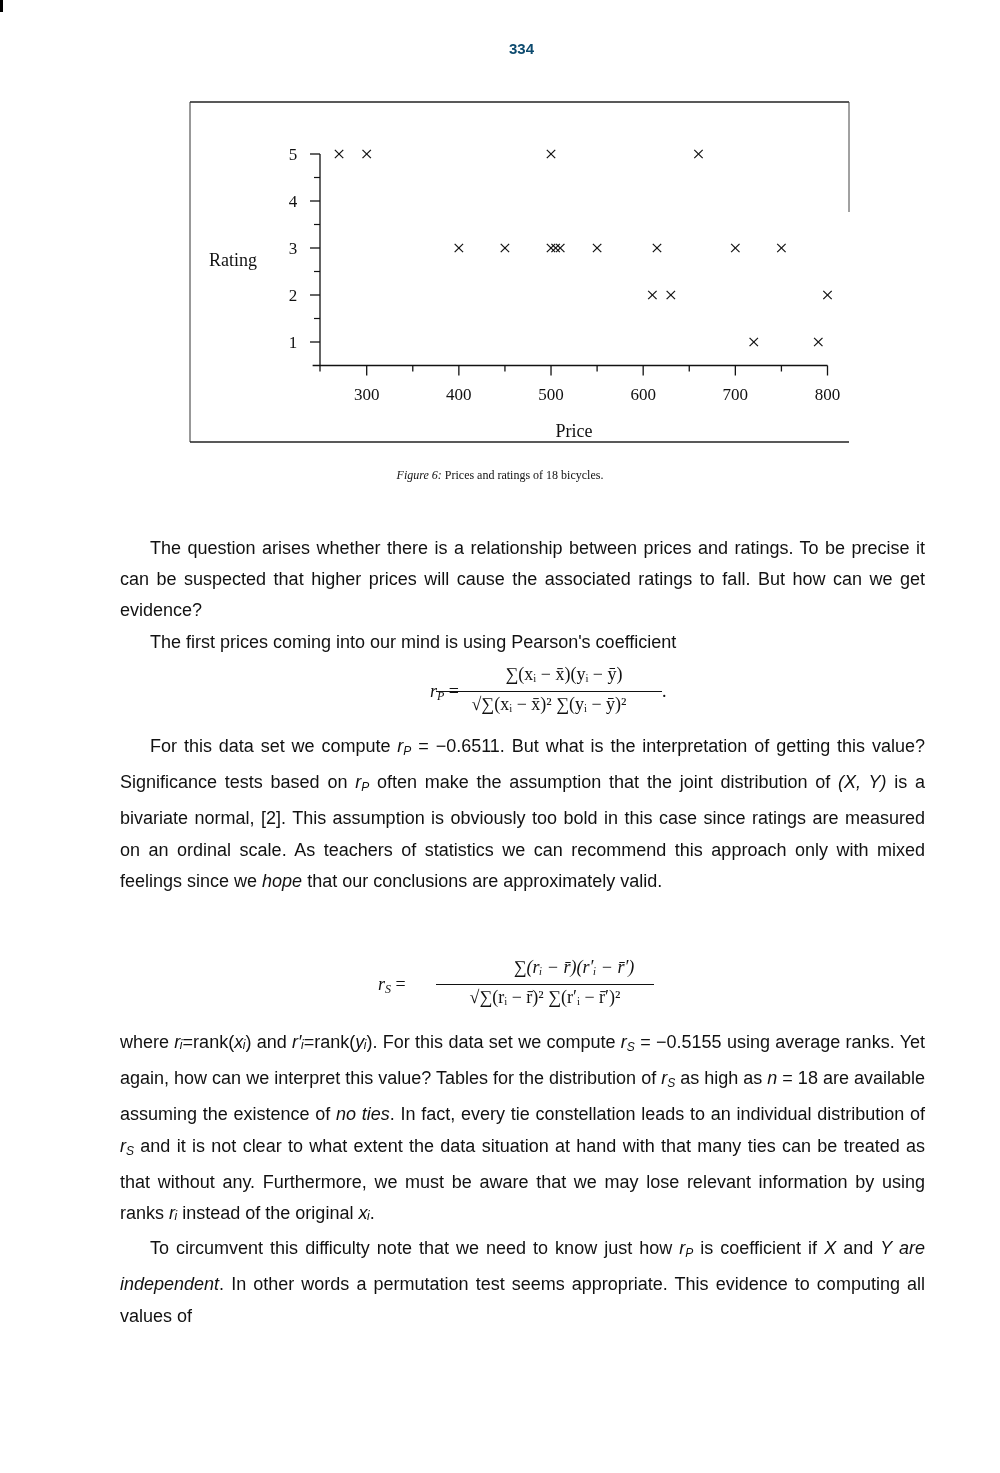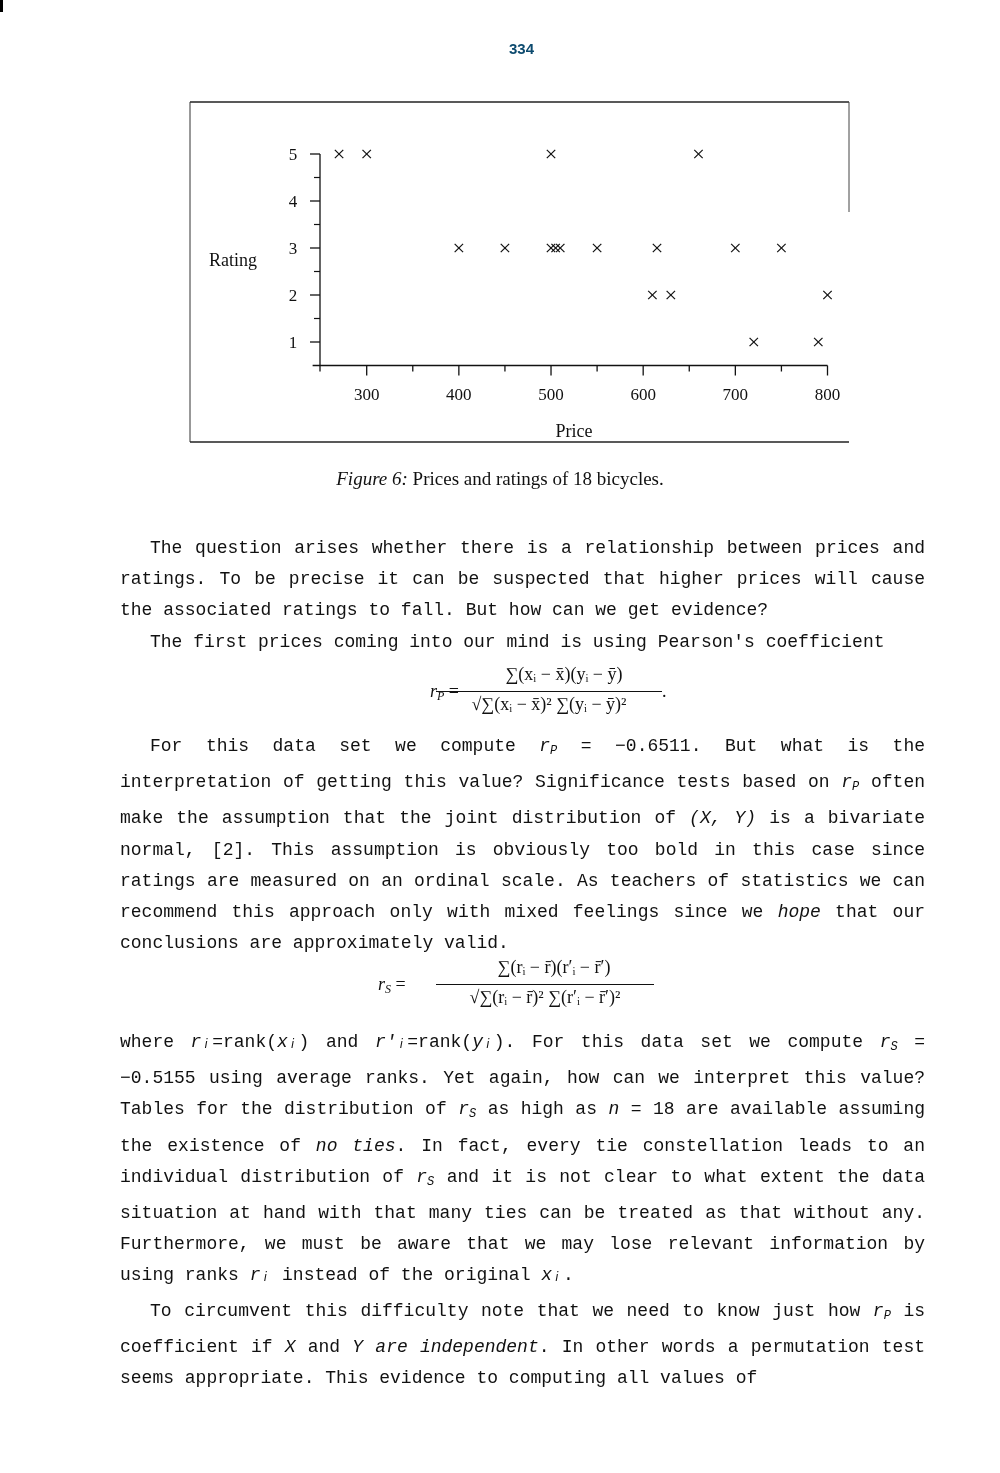--- a/index.html
+++ b/index.html
@@ -4,23 +4,23 @@
 <style>
   html, body { margin: 0; padding: 0; background: #ffffff; }
   body { width: 1000px; height: 1473px; position: relative; overflow: hidden;
          font-family: "DejaVu Serif", "Liberation Serif", serif; color: #111; }
   .corner-mark { position: absolute; left: 0; top: 0; width: 3px; height: 12px; background: #000; }
   .page-number { position: absolute; left: 509px; top: 40px; font-family: "Liberation Sans", sans-serif;
                  font-weight: bold; font-size: 15px; color: #0c4a6e; }
   .figure { position: absolute; left: 0; top: 0; width: 1000px; height: 460px; }
   .figure svg { position: absolute; left: 0; top: 0; }
   .caption { position: absolute; left: 0; width: 1000px; top: 468px; text-align: center;
-             font-family: "Liberation Serif", serif; font-size: 19px; }
+             font-family: "Liberation Serif", serif; font-size: 12px; }
   .caption em { font-style: italic; }
-  .text { position: absolute; left: 120px; width: 805px; font-family: Liberation Mono, monospace;
+  .text { position: absolute; left: 120px; width: 805px; font-family: Liberation Sans, sans-serif;
           font-size: 18px; line-height: 31.2px; text-align: justify; }
   .text p { margin: 0; text-indent: 30px; }
   .formula { position: absolute; font-family: "Liberation Serif", serif; font-size: 18px; }
   .formula .lhs { position: absolute; font-style: italic; white-space: nowrap; }
   .formula .num { position: absolute; white-space: nowrap; text-align: center; }
   .formula .den { position: absolute; white-space: nowrap; text-align: center; }
   .formula .bar { position: absolute; height: 1px; background: #111; }
   .formula .dot { position: absolute; }
   i.v { font-style: italic; }
   sub { font-size: 12px; vertical-align: -3px; }
@@ -167,21 +167,21 @@
   <span class="den" style="left:436px; width:226px; top:694px;">√∑(xᵢ − x̄)² ∑(yᵢ − ȳ)²</span>
   <span class="dot" style="left:662px; top:681px;">.</span>
 </div>
 
 <div class="text" style="top:731px;">
   <p><span>For this data set we compute </span><i class="v">r</i><sub><i class="v">P</i></sub><span> = −0.6511. But what is the interpretation of getting this value? Significance tests based on </span><i class="v">r</i><sub><i class="v">P</i></sub><span> often make the assumption that the joint distribution of </span><i class="v">(X, Y)</i><span> is a bivariate normal, [2]. This assumption is obviously too bold in this case since ratings are measured on an ordinal scale. As teachers of statistics we can recommend this approach only with mixed feelings since we </span><i>hope</i><span> that our conclusions are approximately valid.</span></p>
 </div>
 
 <div class="formula" style="left:0; top:0;">
   <span class="lhs" style="left:378px; top:974px;text-align:center;"><span>r</span><sub>S</sub><span style="font-style:normal"> =</span></span>
-  <span class="num" style="left:444px; width:220px; top:957px;">∑(rᵢ − r̄)(r′ᵢ − r̄′)</span>
+  <span class="num" style="left:464px; width:220px; top:957px;font-style:italic;">∑(rᵢ − r̄)(r′ᵢ − r̄′)</span>
   <span class="bar" style="left:436px; width:218px; top:984px;"></span>
   <span class="den" style="left:430px; width:230px; top:987px;text-align:center;">√∑(rᵢ − r̄)² ∑(r′ᵢ − r̄′)²</span>
 </div>
 
 <div class="text" style="top:1027px;">
   <p style="text-indent:0"><span>where </span><i class="v">rᵢ</i><span>=rank(</span><i class="v">xᵢ</i><span>) and </span><i class="v">r′ᵢ</i><span>=rank(</span><i class="v">yᵢ</i><span>). For this data set we compute </span><i class="v">r</i><sub><i class="v">S</i></sub><span> = −0.5155 using average ranks. Yet again, how can we interpret this value? Tables for the distribution of </span><i class="v">r</i><sub><i class="v">S</i></sub><span> as high as </span><i class="v">n</i><span> = 18 are available assuming the existence of </span><i>no ties</i><span>. In fact, every tie constellation leads to an individual distribution of </span><i class="v">r</i><sub><i class="v">S</i></sub><span> and it is not clear to what extent the data situation at hand with that many ties can be treated as that without any. Furthermore, we must be aware that we may lose relevant information by using ranks </span><i class="v">rᵢ</i><span> instead of the original </span><i class="v">xᵢ</i><span>.</span></p>
   <p style="margin-top:4px"><span>To circumvent this difficulty note that we need to know just how </span><i class="v">r</i><sub><i class="v">P</i></sub><span> is coefficient if </span><i class="v">X</i><span> and </span><i class="v">Y</i><i> are independent</i><span>. In other words a permutation test seems appropriate. This evidence to computing all values of</span></p>
 </div>
 
 </body></html>

